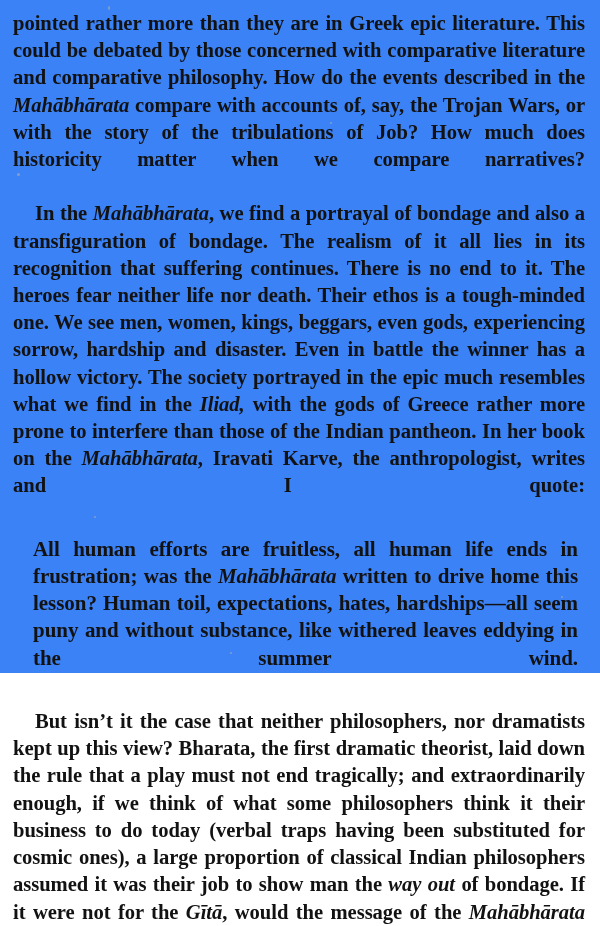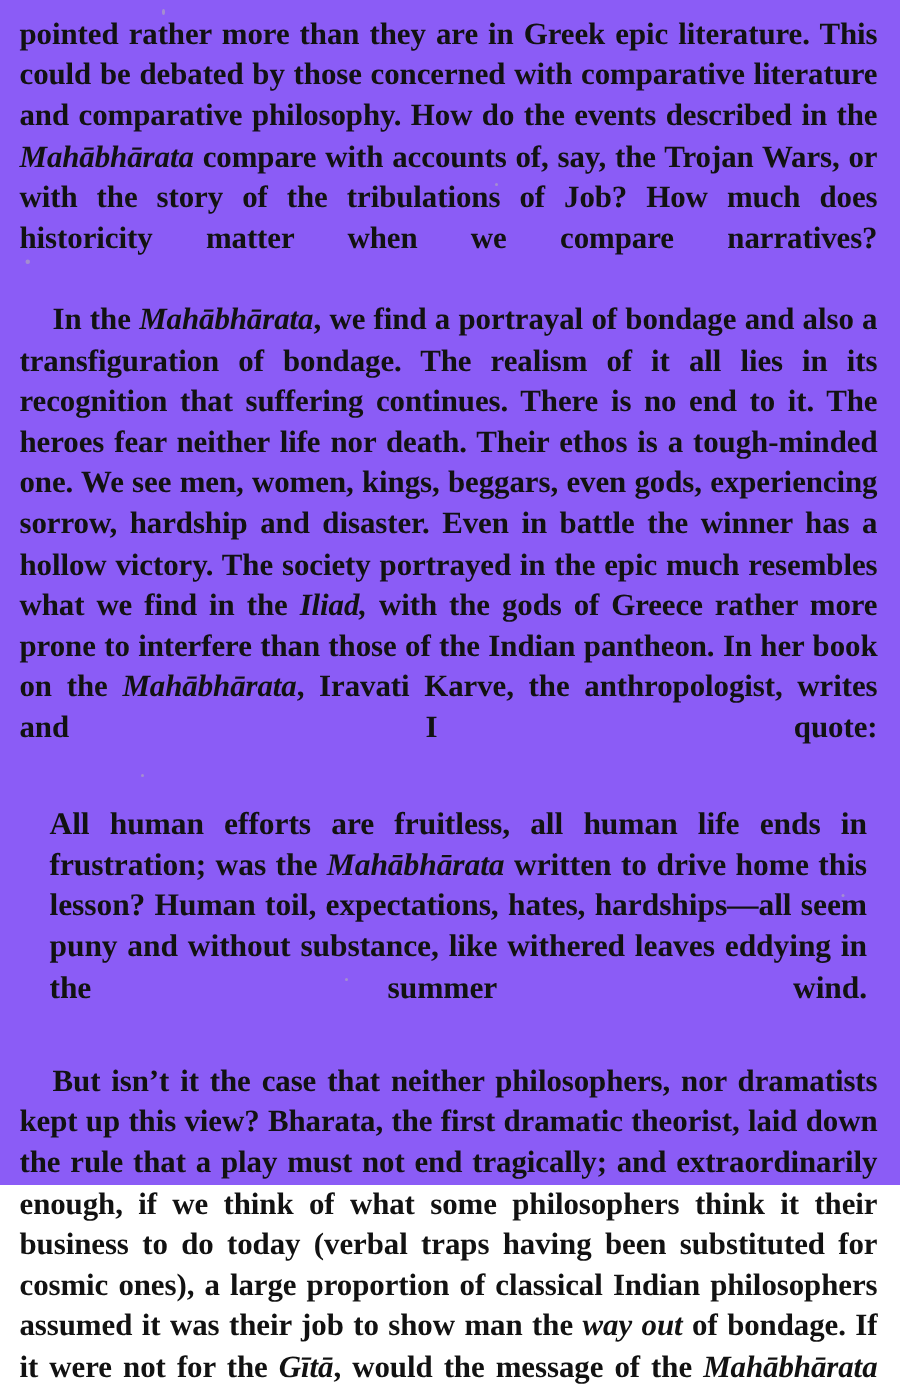--- a/index.html
+++ b/index.html
@@ -9,22 +9,22 @@
   }
   body {
     width: 600px;
     height: 926px;
     overflow: hidden;
     font-family: "Liberation Serif", "DejaVu Serif", serif;
   }
   .page {
     position: relative;
     width: 600px;
-    height: 790px;
-    background: #8b5cf6;
+    height: 673px;
+    background: #3b82f6;
     box-sizing: border-box;
     padding: 0;
   }
   .textblock {
     position: absolute;
     left: 13px;
     top: 10px;
     width: 572px;
   }
   p.para {

